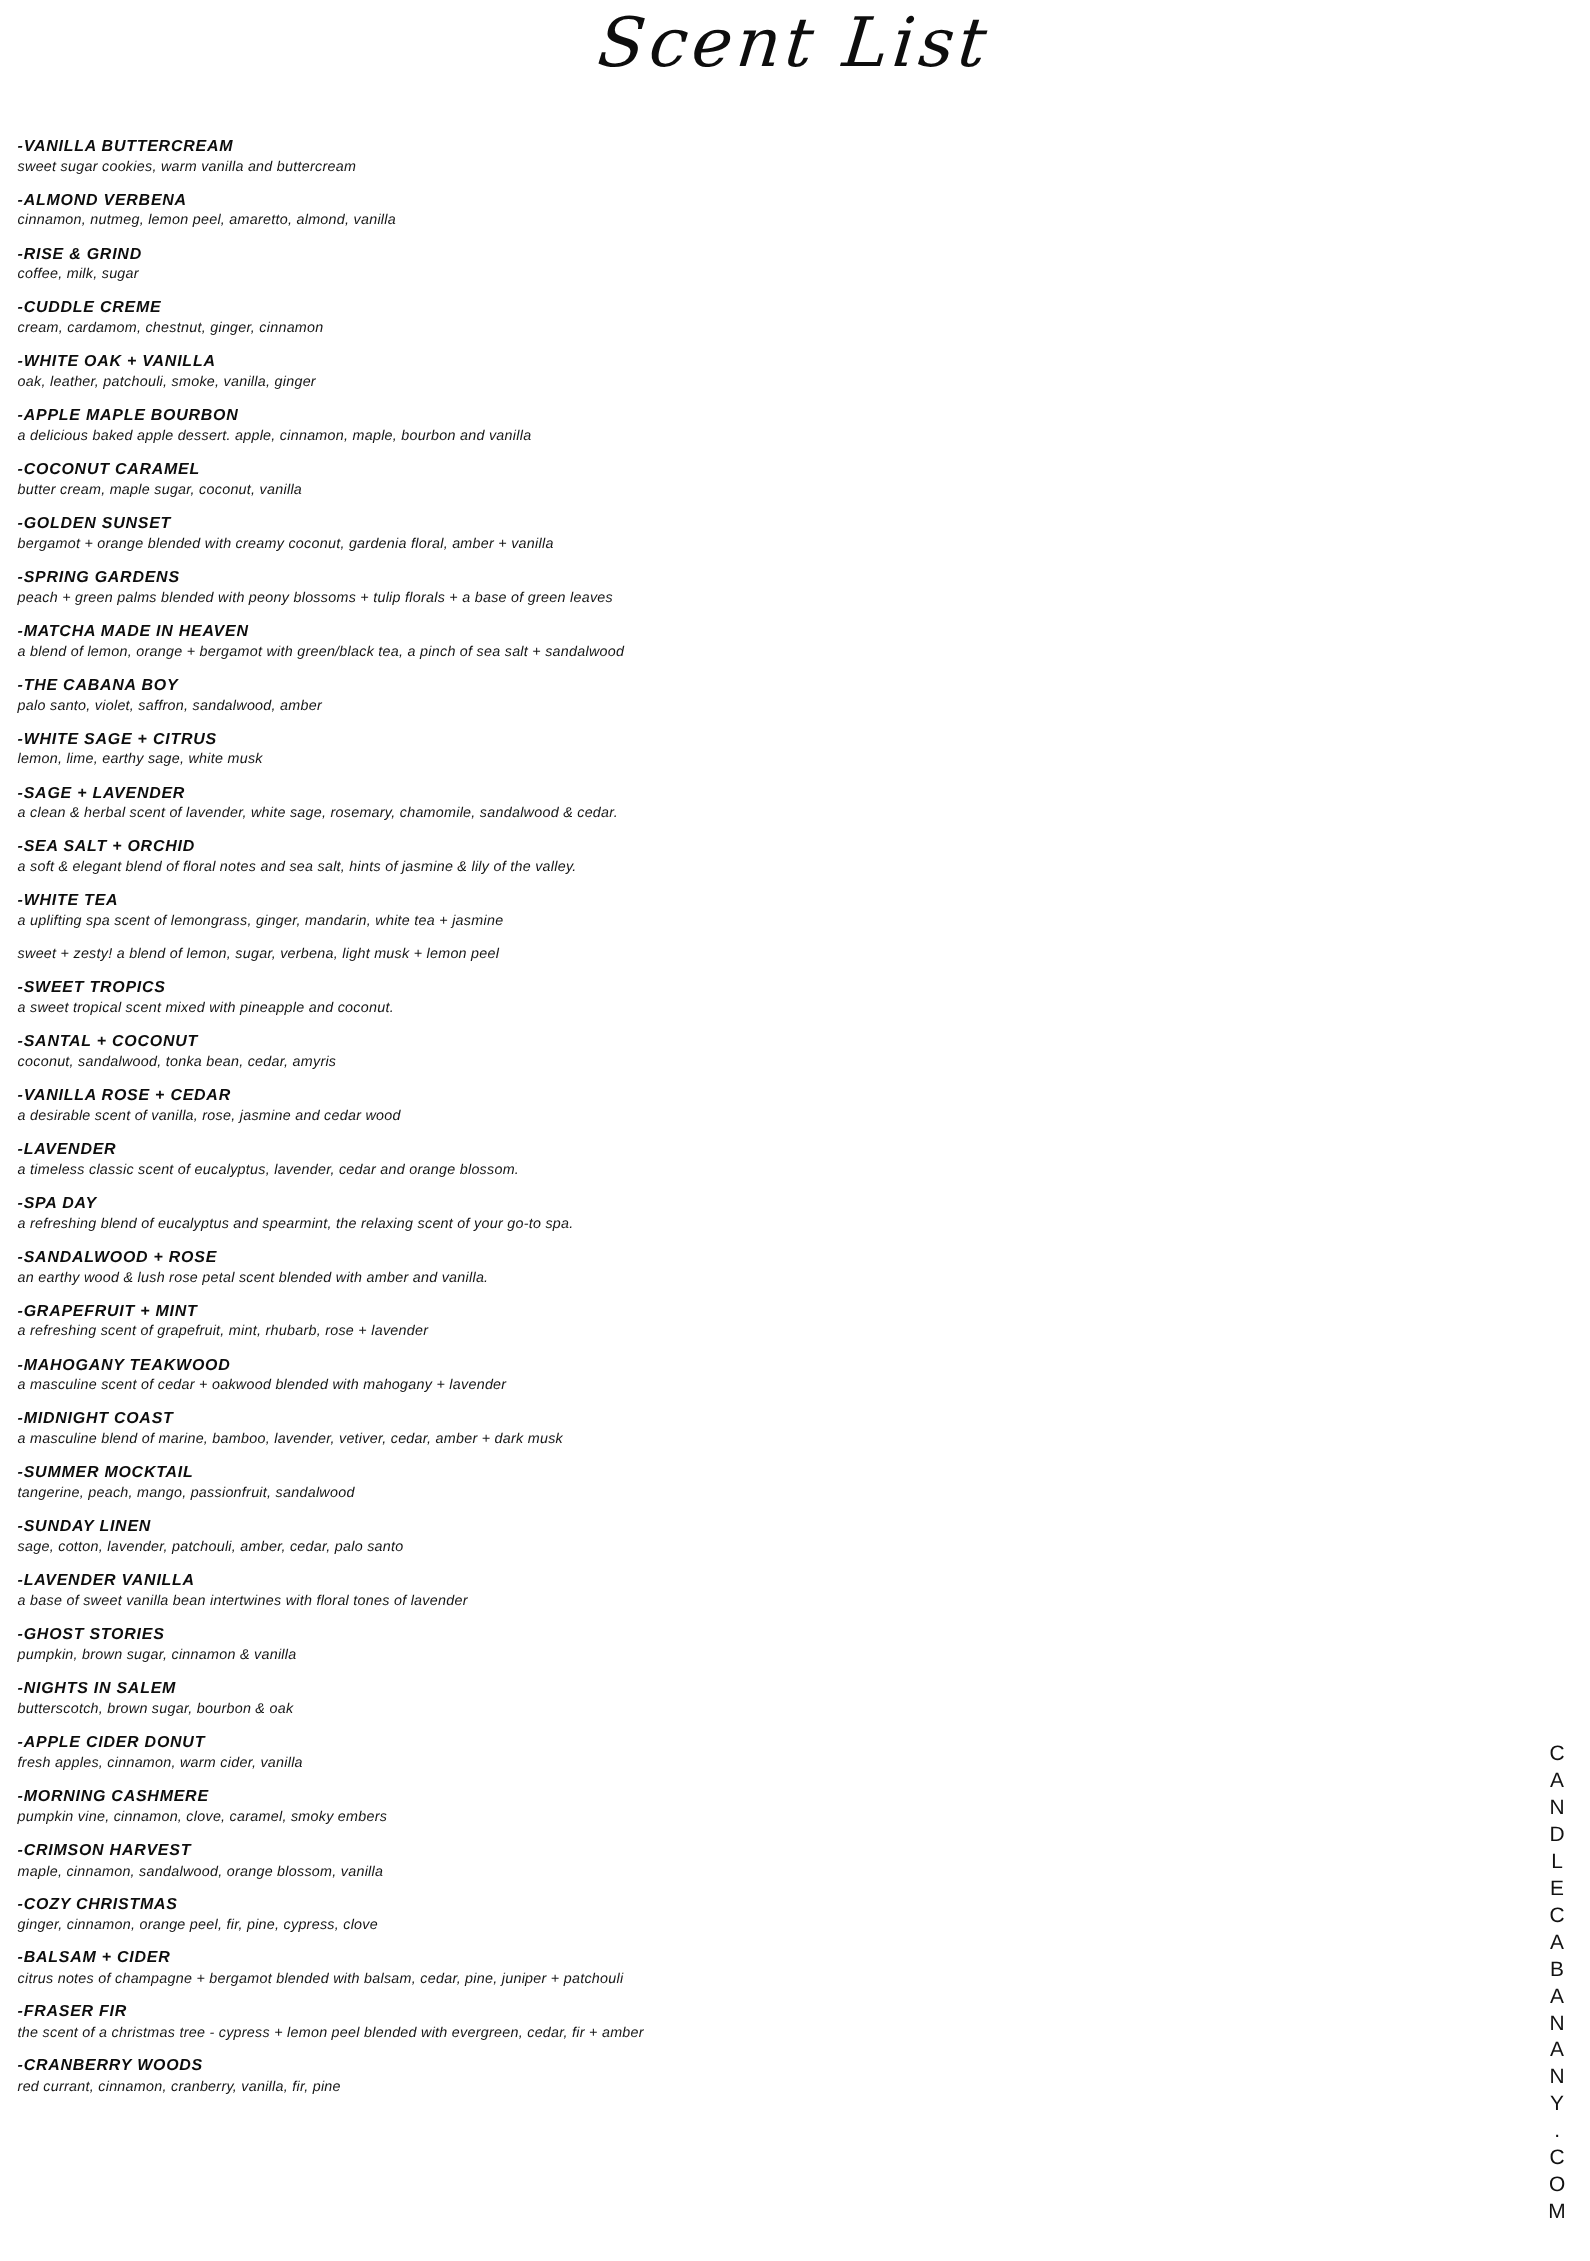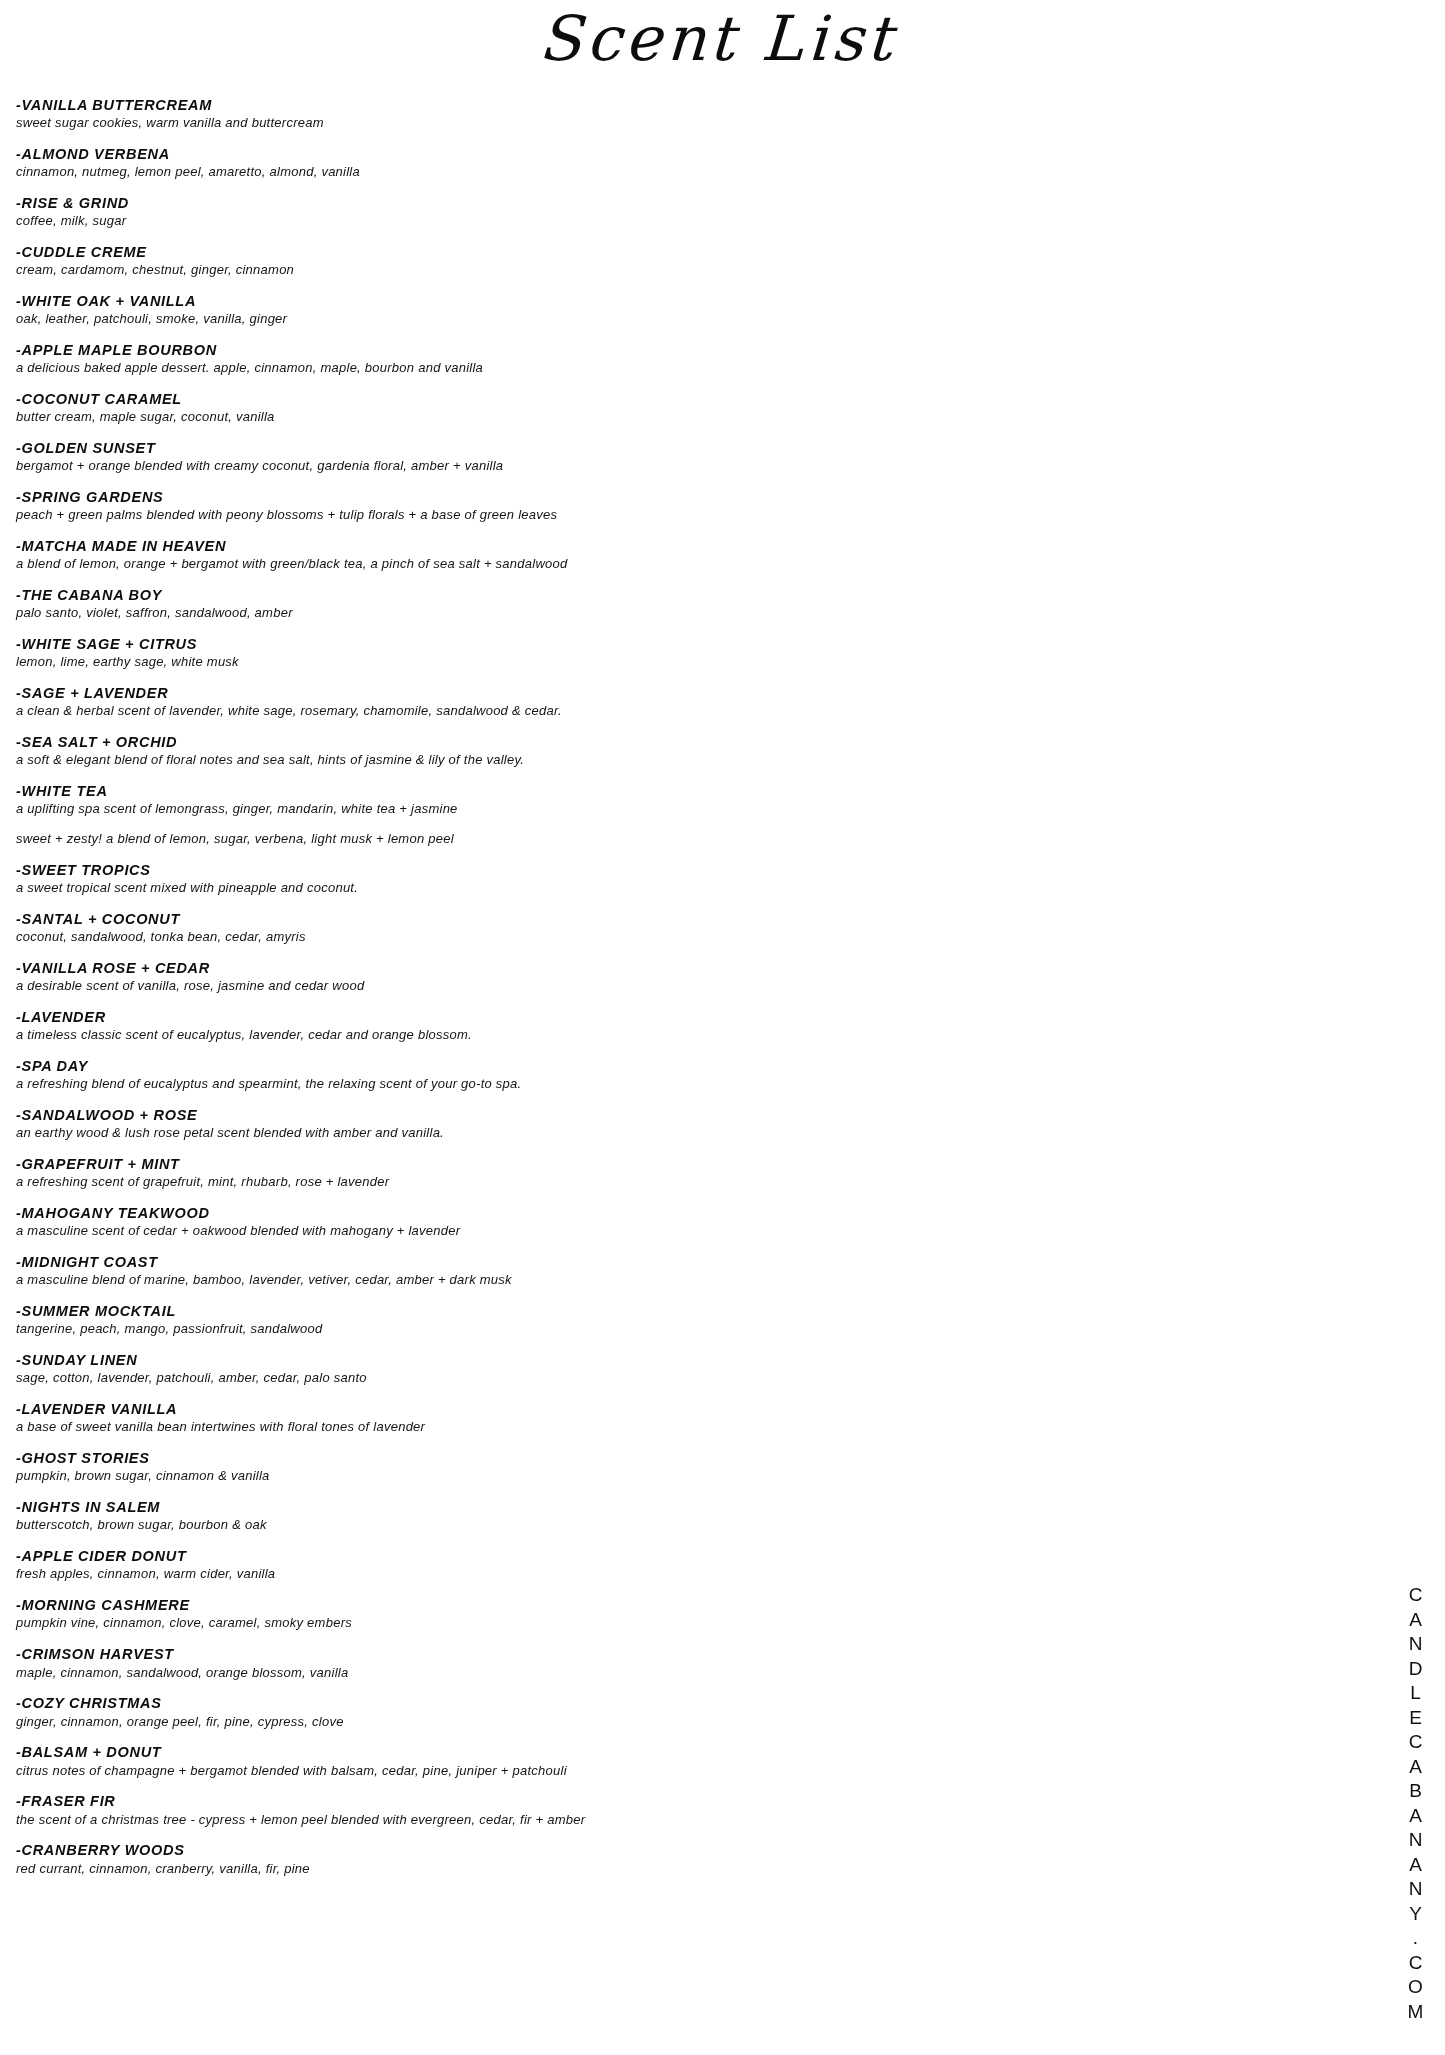--- a/index.html
+++ b/index.html
@@ -30,21 +30,21 @@
     font-family: "DejaVu Serif", serif;
     font-style: italic;
     font-size: 62px;
     letter-spacing: 4px;
     color: #0d0d0d;
     font-weight: 400;
     transform: skewX(-6deg);
   }
   .list {
     position: absolute;
-    top: 96px;
+    top: 124px;
     left: 16px;
     width: 1290px;
   }
   .entry {
     margin-bottom: 13px;
   }
   .scent-name {
     font-family: "Liberation Sans", sans-serif;
     font-weight: bold;
     font-style: italic;
@@ -215,21 +215,21 @@
       </div>
       <div class="entry">
         <div class="scent-name">-CRIMSON HARVEST</div>
         <div class="scent-notes">maple, cinnamon, sandalwood, orange blossom, vanilla</div>
       </div>
       <div class="entry">
         <div class="scent-name">-COZY CHRISTMAS</div>
         <div class="scent-notes">ginger, cinnamon, orange peel, fir, pine, cypress, clove</div>
       </div>
       <div class="entry">
-        <div class="scent-name">-BALSAM + DONUT</div>
+        <div class="scent-name">-BALSAM + CIDER</div>
         <div class="scent-notes">citrus notes of champagne + bergamot blended with balsam, cedar, pine, juniper + patchouli</div>
       </div>
       <div class="entry">
         <div class="scent-name">-FRASER FIR</div>
         <div class="scent-notes">the scent of a christmas tree - cypress + lemon peel blended with evergreen, cedar, fir + amber</div>
       </div>
       <div class="entry">
         <div class="scent-name">-CRANBERRY WOODS</div>
         <div class="scent-notes">red currant, cinnamon, cranberry, vanilla, fir, pine</div>
       </div>

